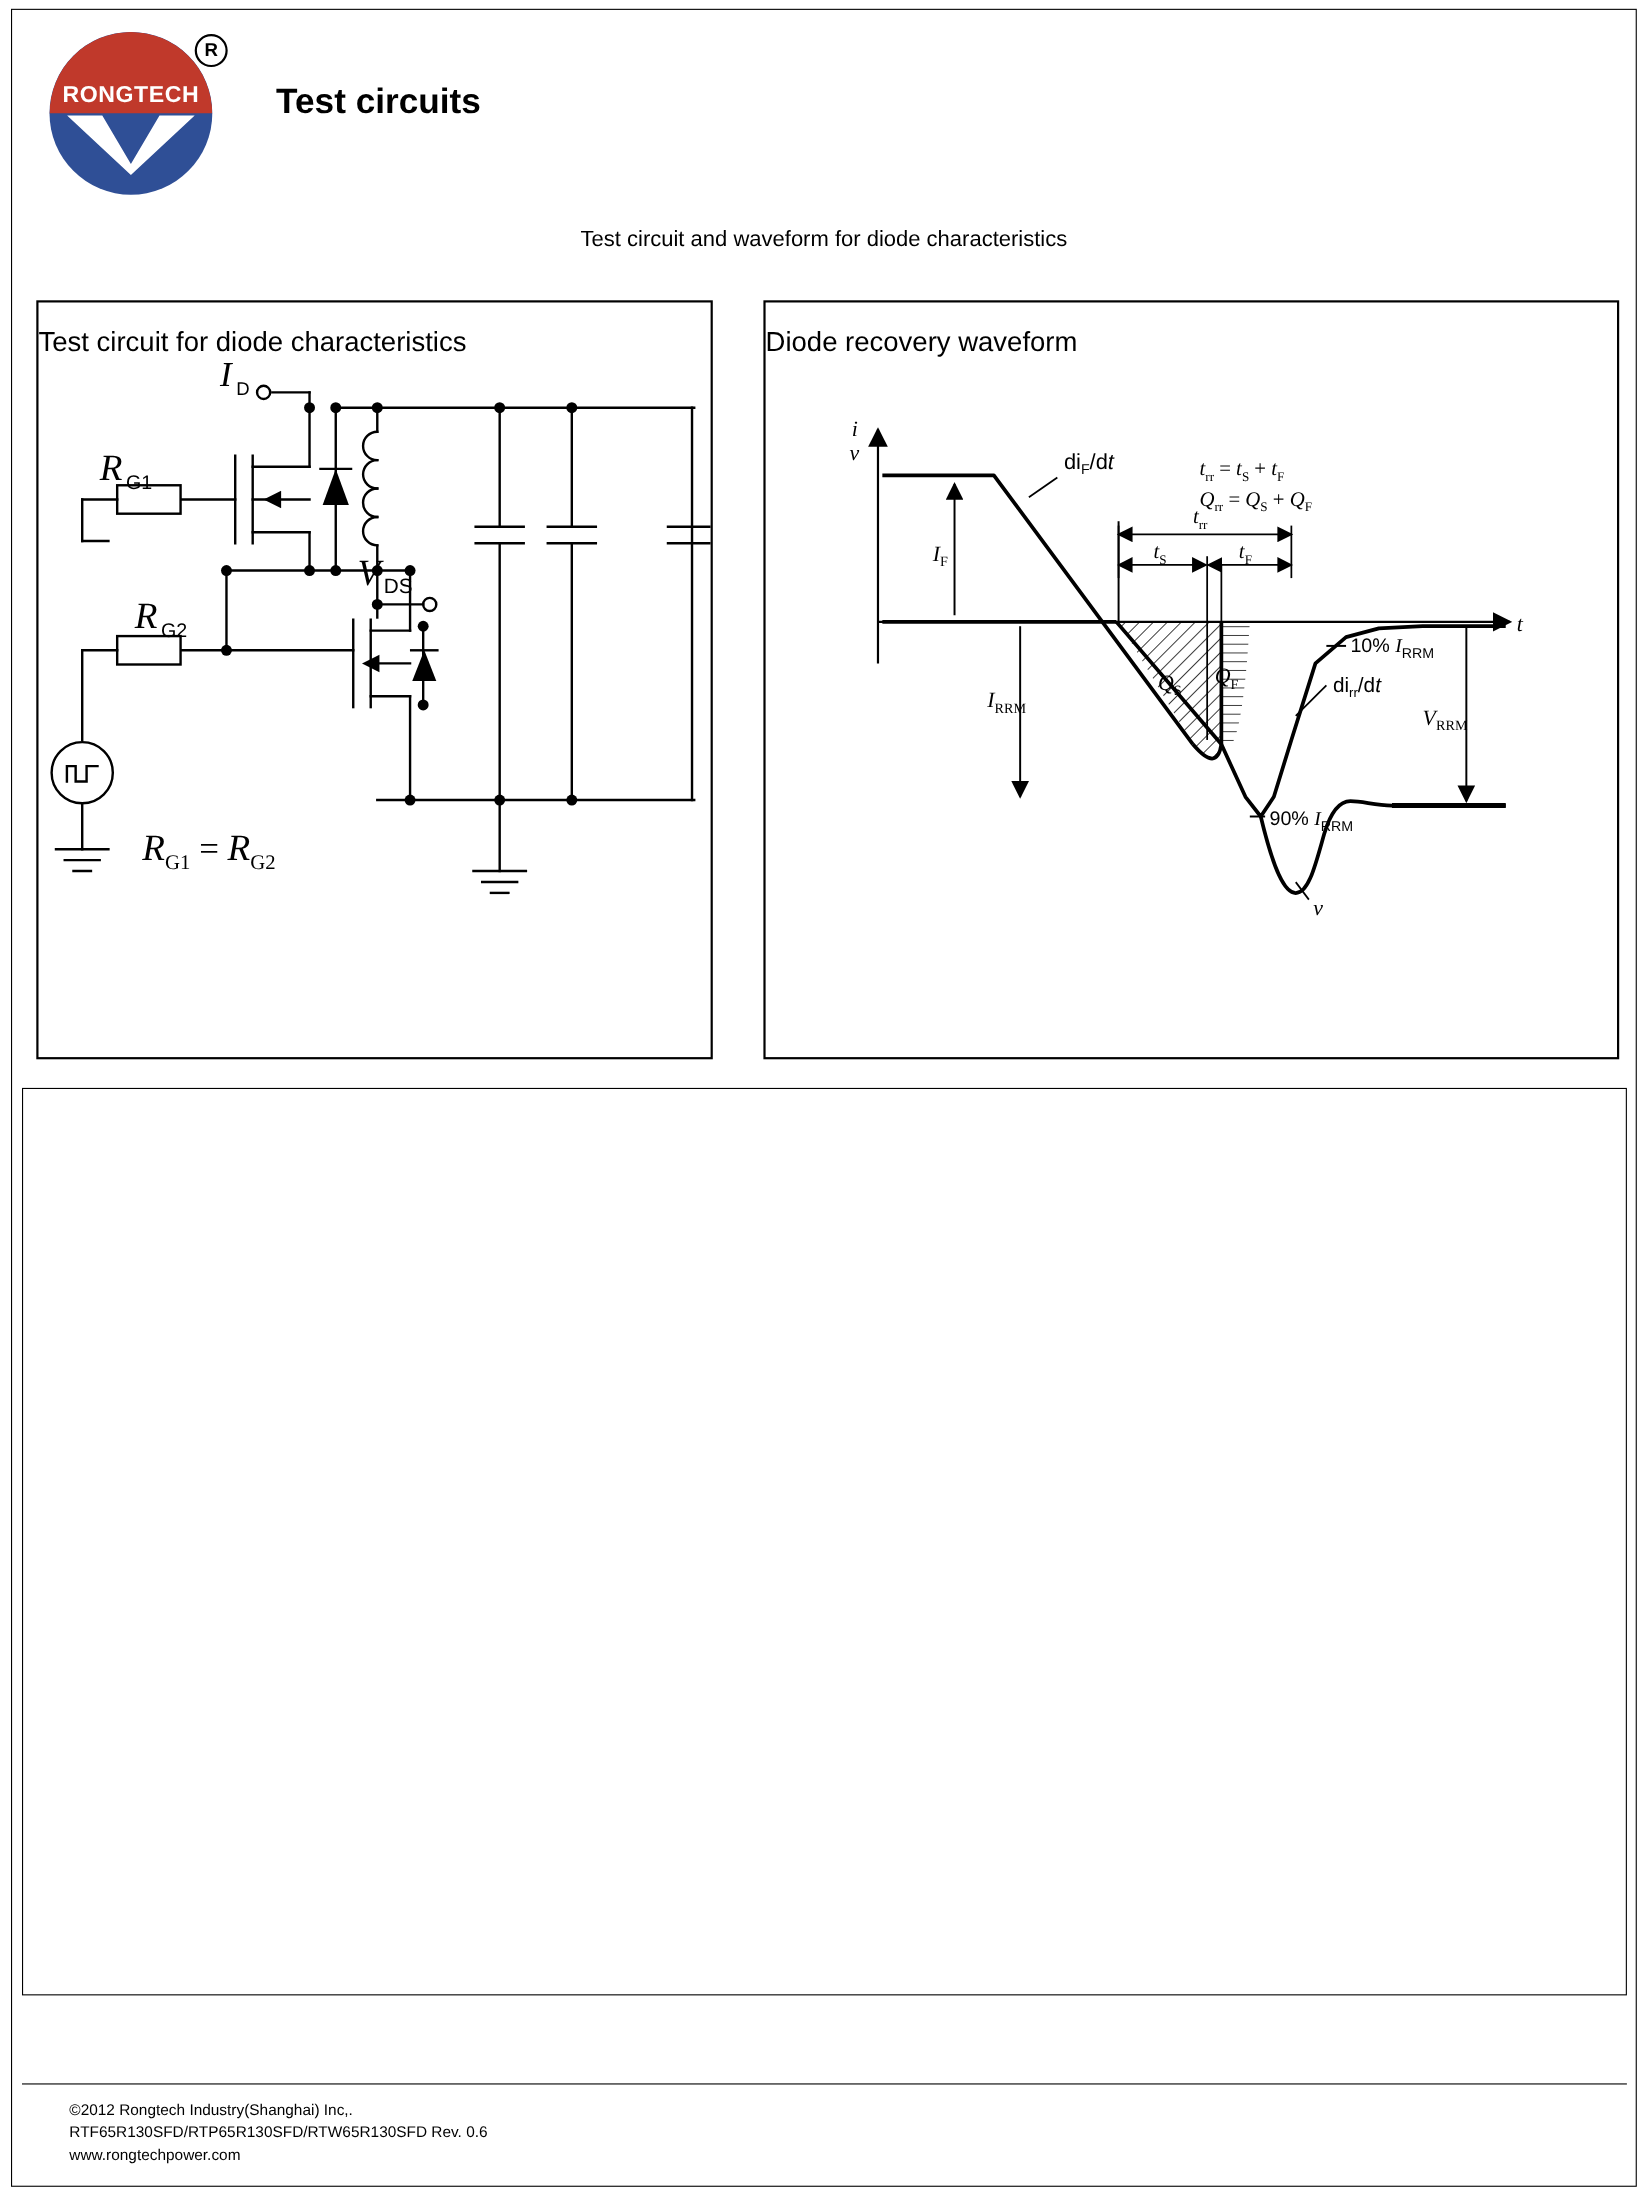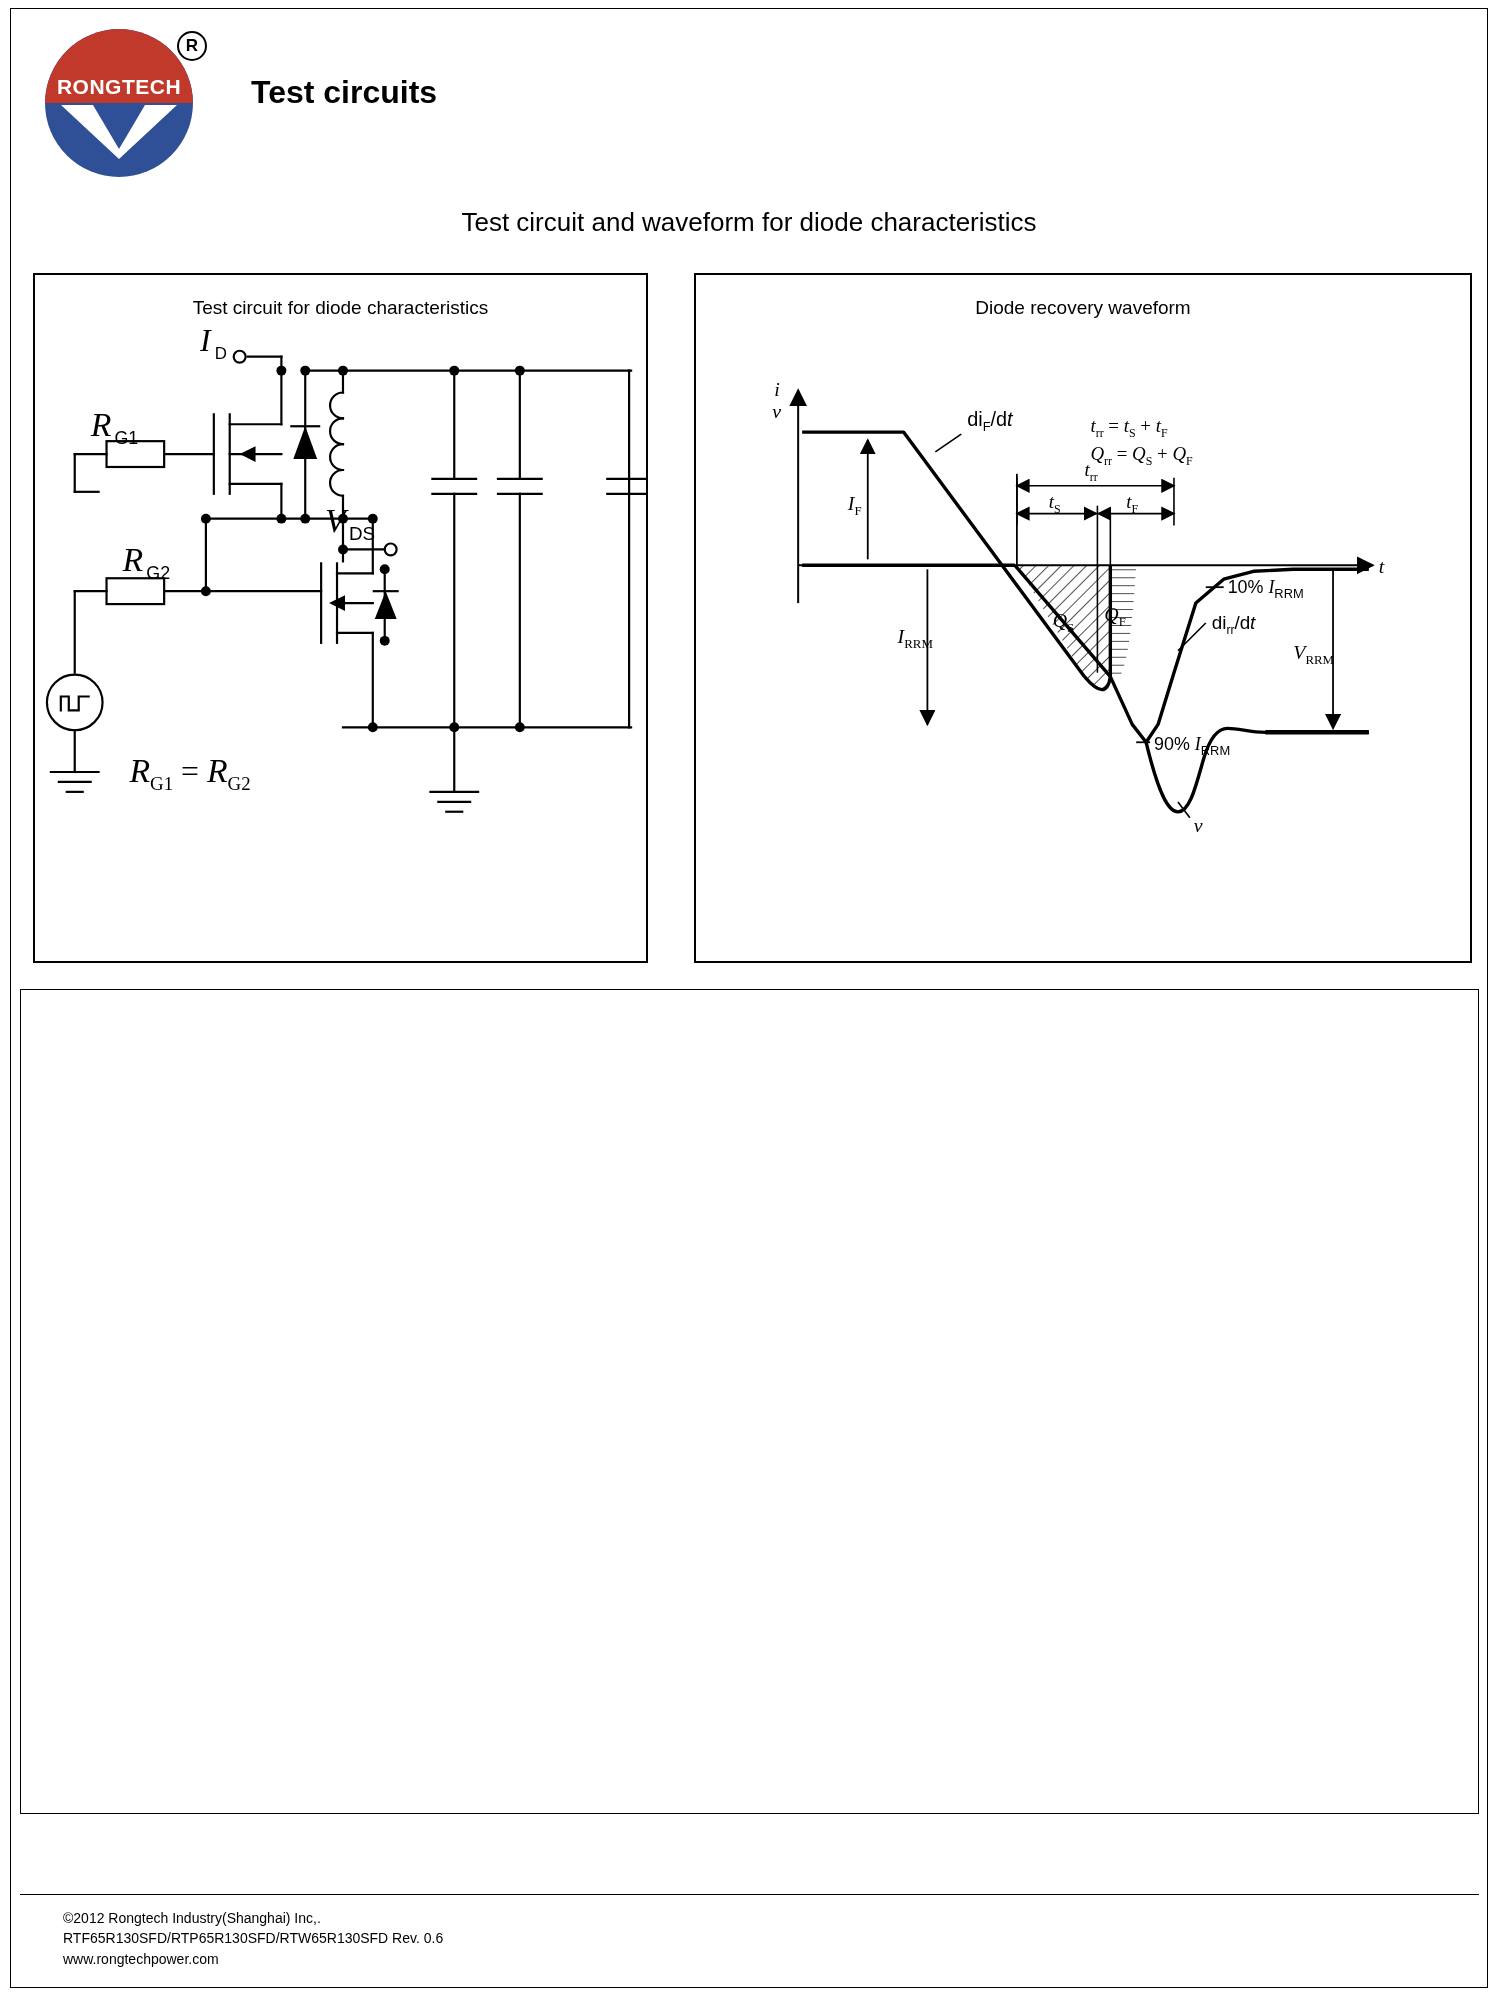--- a/index.html
+++ b/index.html
@@ -58,34 +58,34 @@
     width:26px;height:26px;line-height:25px;text-align:center;
     font-size:17px;font-weight:bold;
   }
   .page-title{
     position:absolute;left:240px;top:65px;
     font-size:32px;font-weight:bold;
   }
   .section-title{
     position:absolute;left:0;top:198px;width:100%;
     text-align:center;
-    font-size:26px;
+    font-size:20px;
   }
   
   .box{
     position:absolute;
     border:2px solid #000;
     box-sizing:border-box;
     background:#fff;
   }
   #box-left{left:22px;top:264px;width:615px;height:690px;}
   #box-right{left:683px;top:264px;width:778px;height:690px;}
   .box-title{
     position:absolute;left:0;top:22px;width:100%;
-    text-align:center;font-size:19px;
+    text-align:left;font-size:25px;
   }
   .fig{
     position:absolute;left:0;top:0;width:100%;height:100%;
   }
   
   #lower-frame{
     position:absolute;left:9px;top:980px;width:1459px;height:825px;
     border:1px solid #000;box-sizing:border-box;
   }
   

